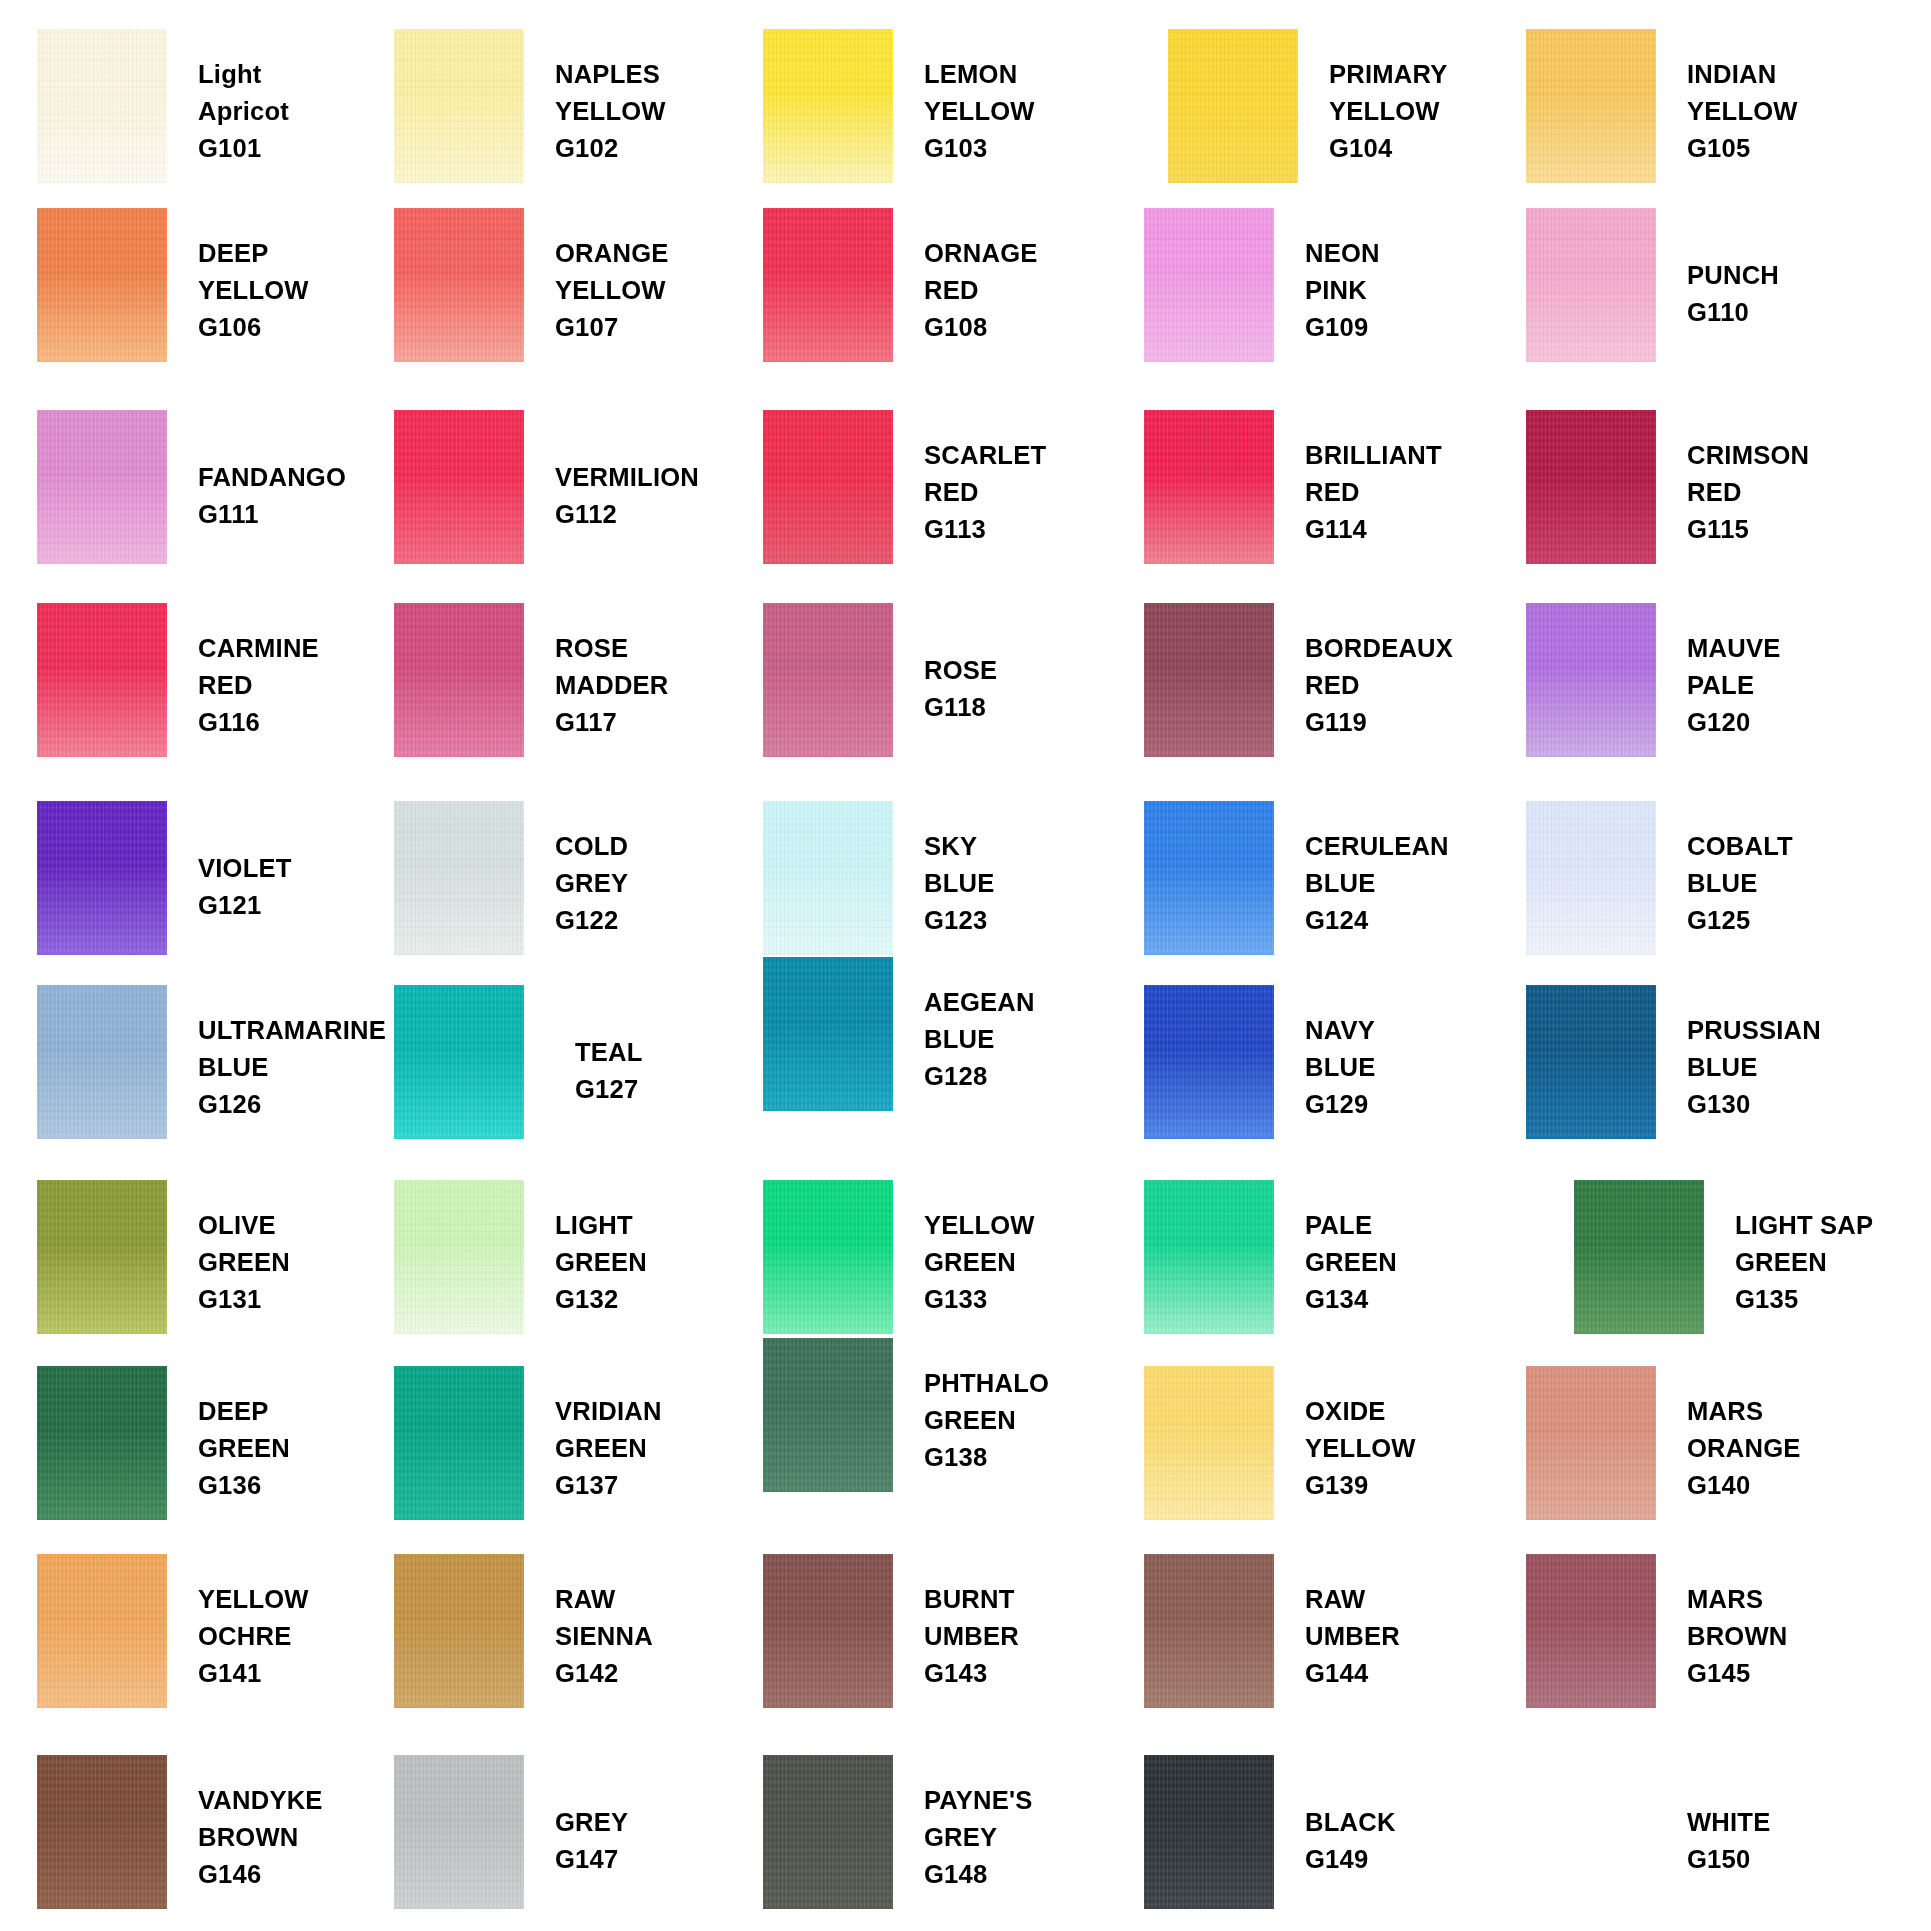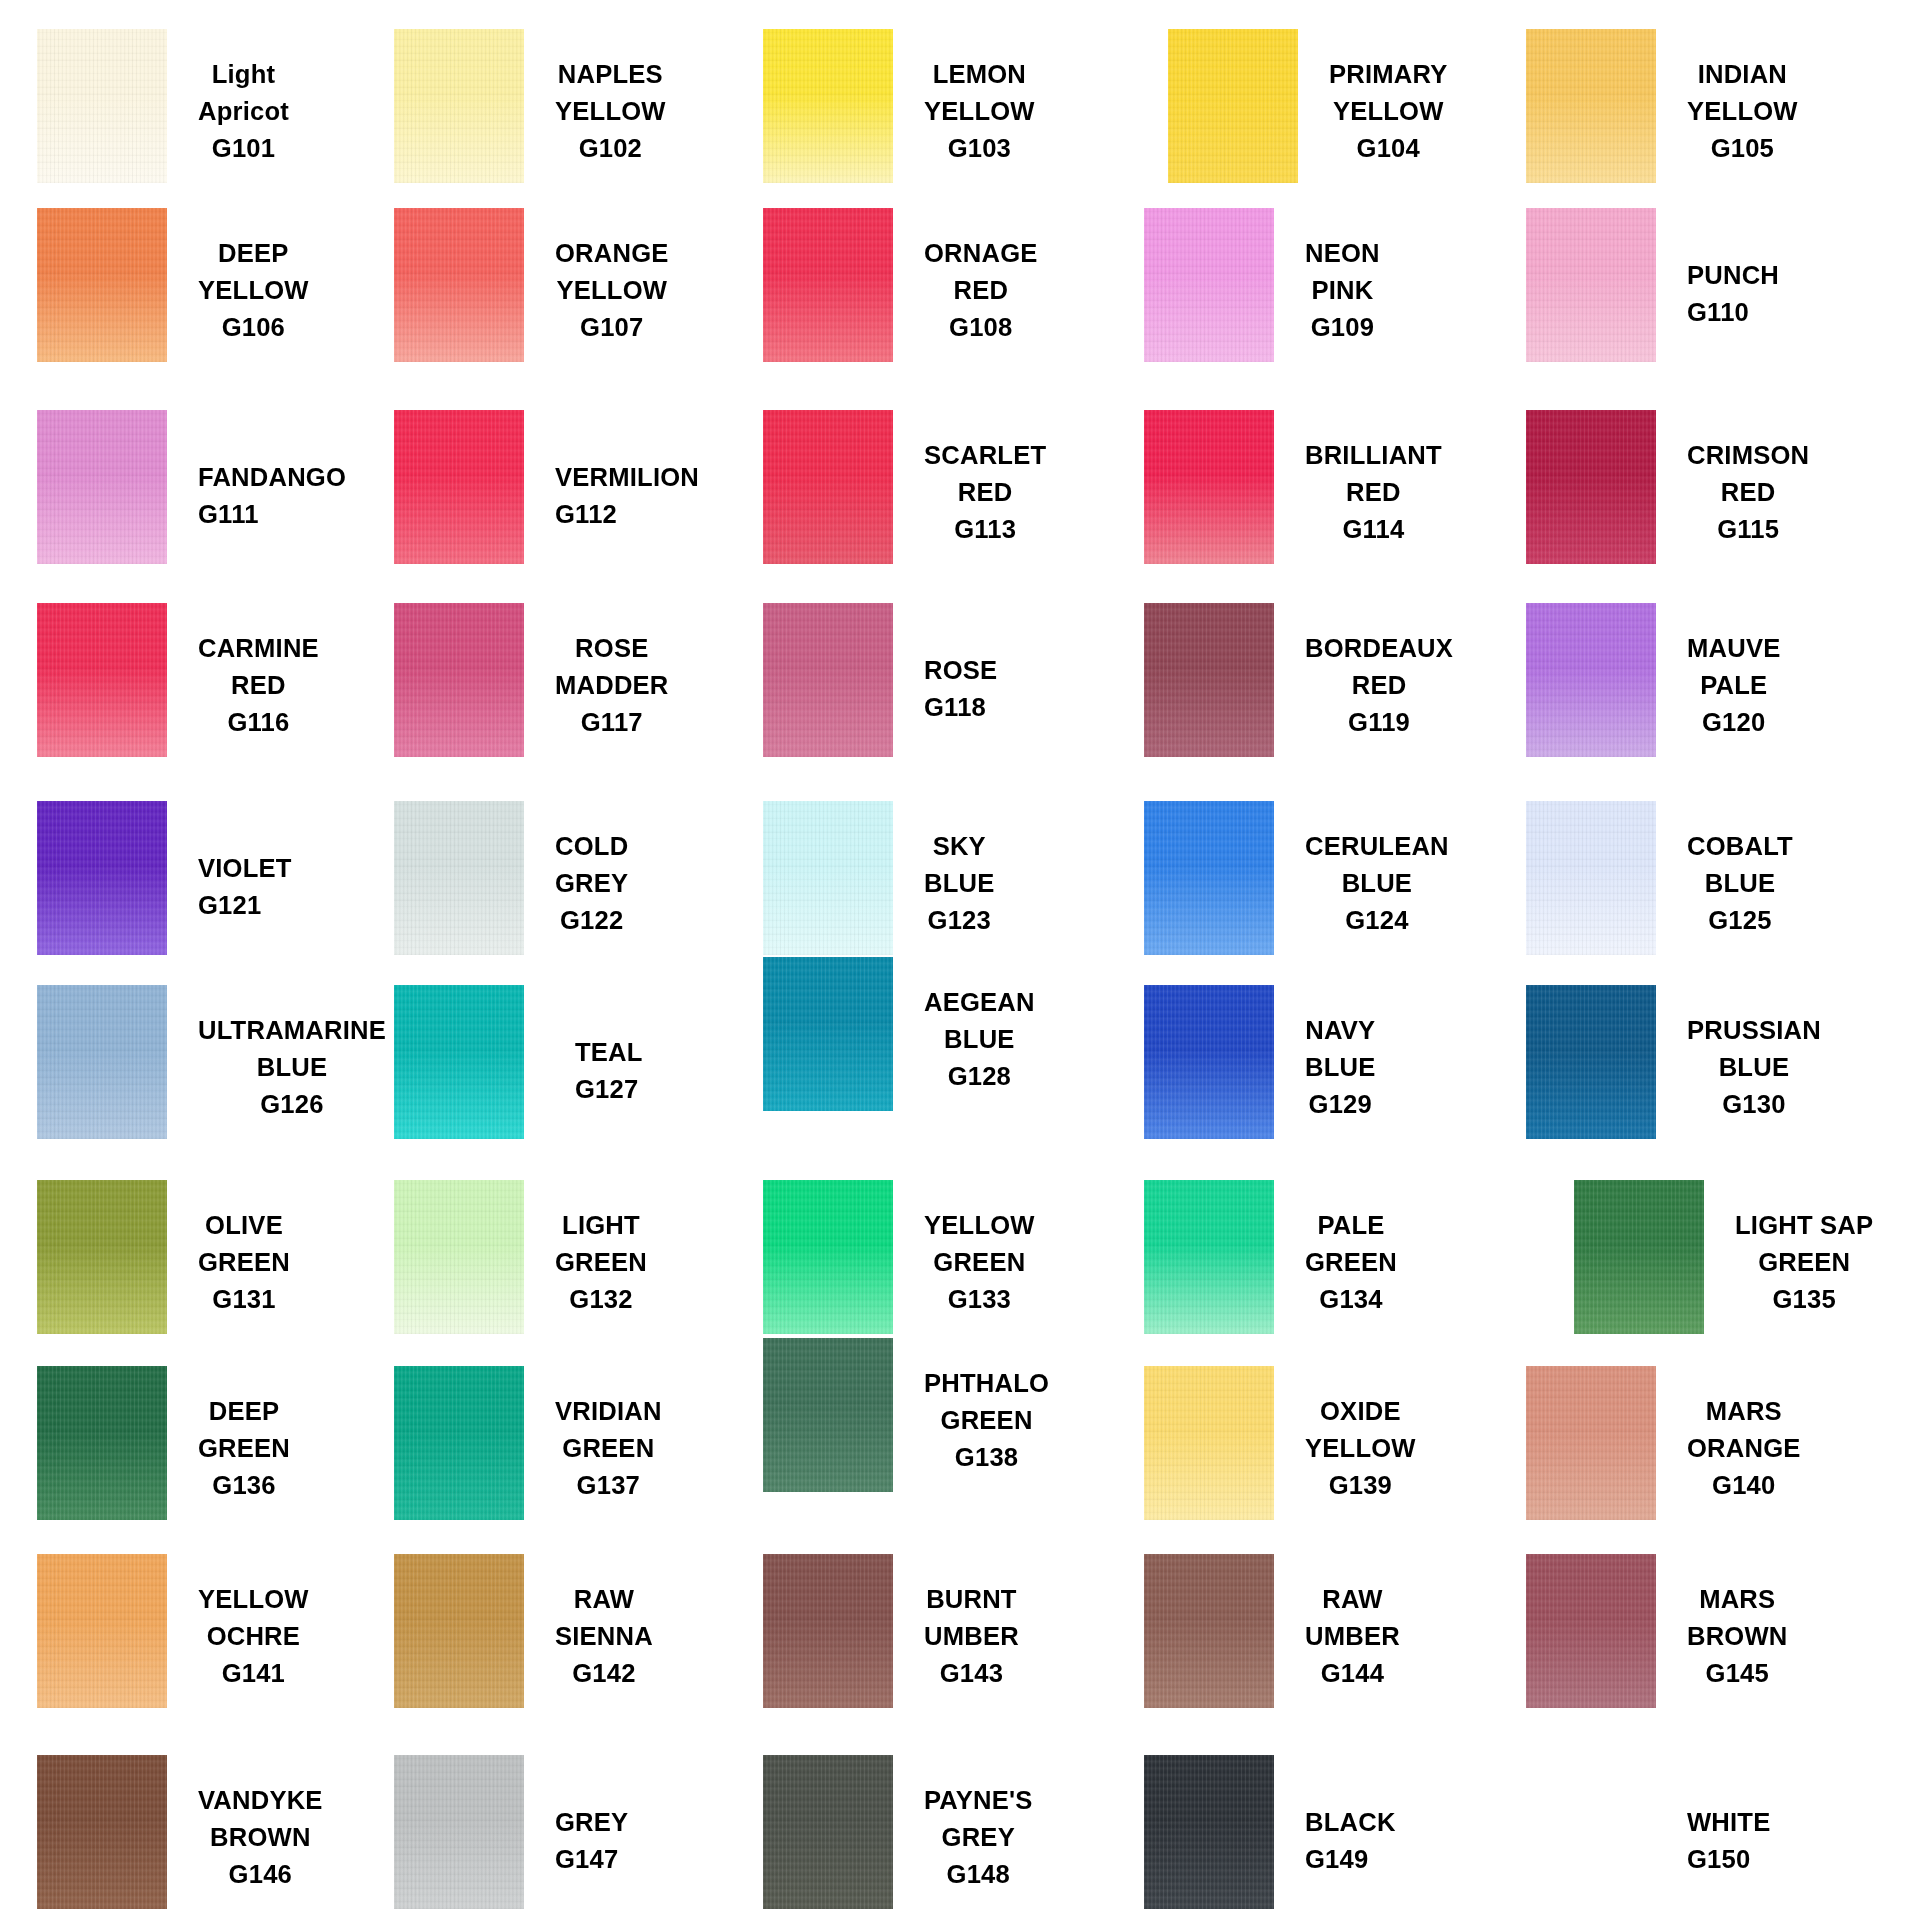--- a/index.html
+++ b/index.html
@@ -53,21 +53,21 @@
     font-size:25.6px;
     line-height:1.0;
     letter-spacing:0.2px;
     color:#000000;
     white-space:nowrap;
   }
   .swatch-label .ln{ display:block; margin-bottom:11.6px; }
   .swatch-label .ln:last-child{ margin-bottom:0; }
   
   .lines-2 .swatch-label{ padding-top:55px; }
-  .lines-3 .swatch-label{ padding-top:33px;text-align:center; }
+  .lines-3 .swatch-label{ padding-top:33px; }
   .no-chip .swatch-chip{ visibility:hidden; }
 </style>
 </head>
 <body>
 
 <div id="chart" style="background: rgb(255, 255, 255);">
     <div class="swatch-cell lines-3" style="left: 37px; top: 29px;">
       <div class="swatch-chip" style="width: 130px; height: 154px; flex-basis: 130px; background: linear-gradient(rgb(251, 245, 224) 0%, rgb(251, 245, 224) 42%, rgb(253, 250, 240) 100%);">
         <div class="grain"></div>
         <div class="grain2"></div>

